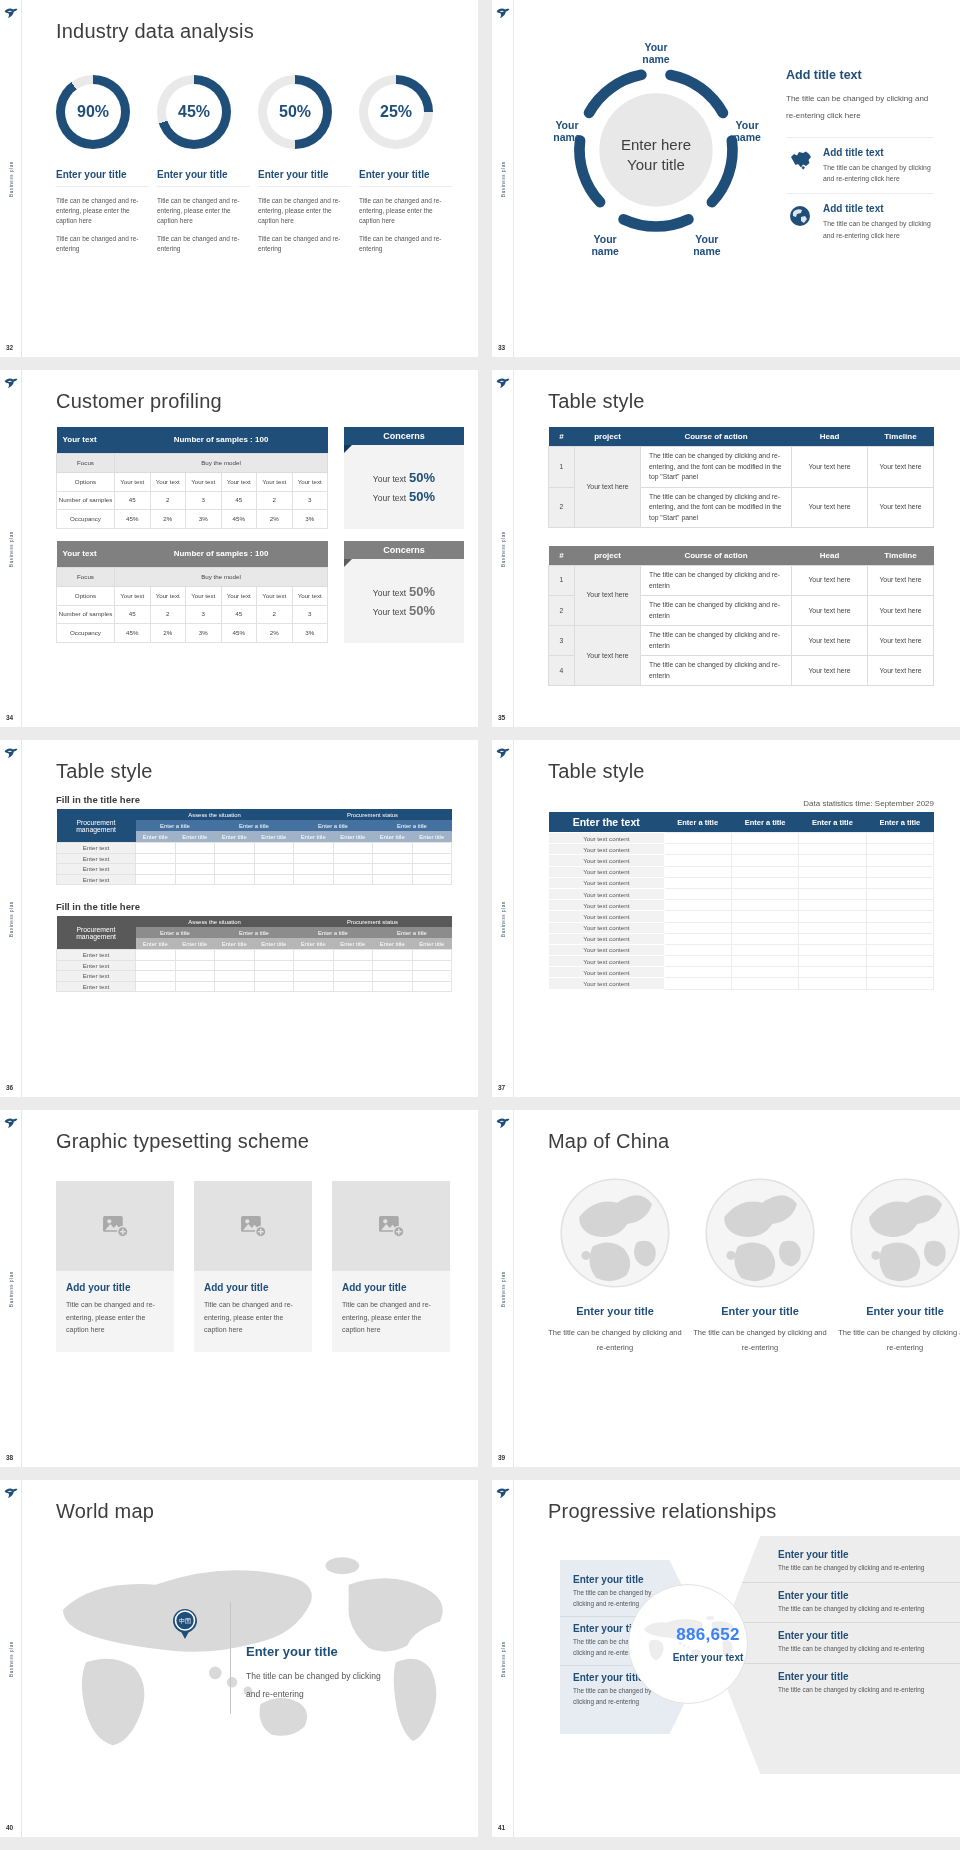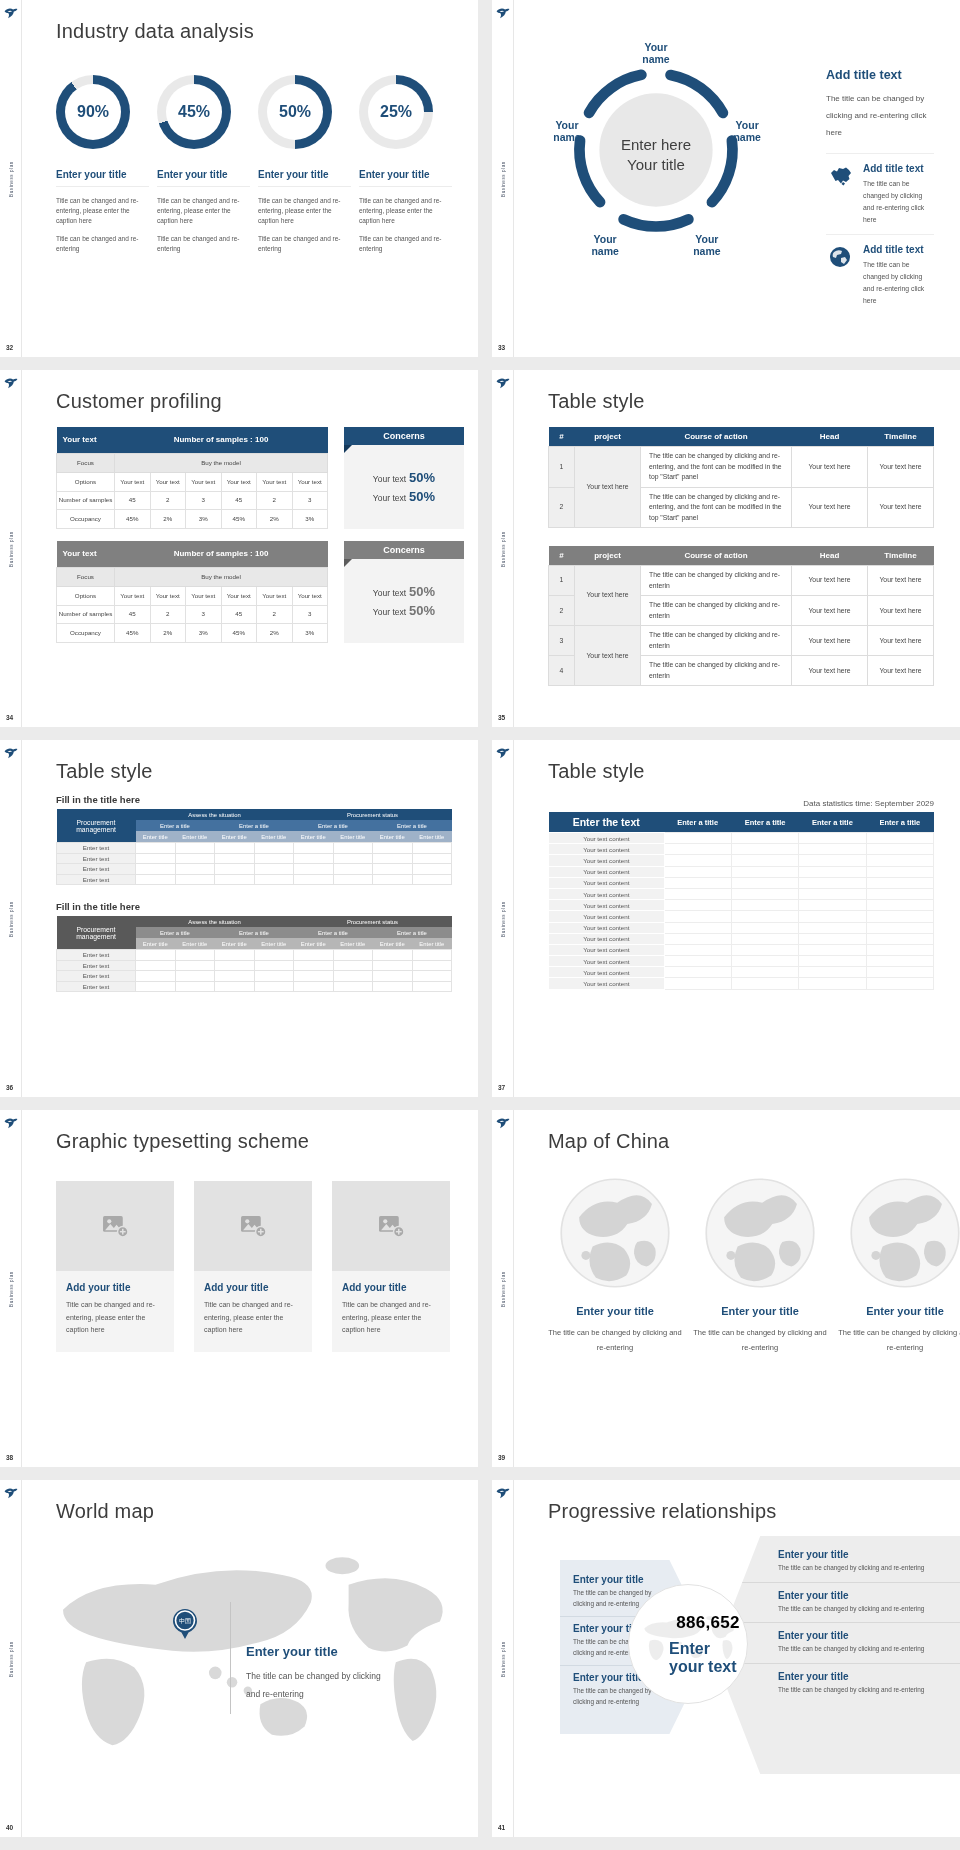--- a/index.html
+++ b/index.html
@@ -12,21 +12,21 @@
   .content{flex:1;position:relative;padding:20px 26px 0 34px;}
   .stitle{font-size:20px;font-weight:300;color:#3d3d3d;letter-spacing:.2px;}
   
   .donut-row{display:flex;justify-content:space-between;margin-top:32px;}
   .dcol{width:93px;}
   .donut{width:74px;height:74px;border-radius:50%;display:flex;align-items:center;justify-content:center;margin:0 0 20px 0;background:conic-gradient(#1f4e79 calc(var(--p)*1%),#e9e9e9 0);}
   .hole{width:56px;height:56px;background:#fff;border-radius:50%;display:flex;align-items:center;justify-content:center;font-size:16px;font-weight:bold;color:#1f4e79;}
   .dcol h4{font-size:10px;color:#1f4e79;margin:0 0 9px;padding-bottom:6px;border-bottom:1px solid #ececec;font-weight:bold;}
   .dcol p{font-size:6.5px;color:#555;line-height:1.55;margin:0 0 8px;width:88px;}
   
-  .rel-wrap{display:flex;margin-top:22px;gap:40px;}
+  .rel-wrap{display:flex;margin-top:22px;}
   .ring-box{position:relative;width:212px;height:216px;flex:none;margin-left:2px;}
   .ring-box svg.ring{position:absolute;left:18px;top:20px;}
   .rname{position:absolute;font-size:10.5px;font-weight:bold;color:#1f4e79;text-align:center;line-height:1.15;transform:translate(-50%,-50%);white-space:pre-line;}
   .rcenter{position:absolute;left:50%;top:52%;transform:translate(-50%,-50%);font-size:15px;color:#3f3f3f;text-align:center;line-height:1.3;}
   .rel-right{flex:1;padding-left:24px;padding-top:26px;}
   .rr-head{font-size:12.5px;font-weight:bold;color:#1f4e79;margin:0 0 9px;}
   .rr-cap{font-size:8px;color:#555;line-height:2.1;margin:0 0 12px;}
   .rr-item{display:flex;gap:10px;padding:9px 0 8px;border-top:1px solid #eee;}
   .rr-item .ric{flex:none;width:27px;margin-top:2px;text-align:center;}
   .rr-item h5{font-size:10px;color:#1f4e79;margin:0 0 4px;font-weight:bold;}
@@ -107,22 +107,22 @@
   .pr-item{padding:6px 46px 7px 13px;}
   .pr-left .pr-item{border-bottom:1px solid #d2dae2;}
   .pr-left .pr-item:last-child{border-bottom:none;}
   .pr-item h5{font-size:10px;color:#1f4e79;margin:0 0 3px;font-weight:bold;}
   .pr-item p{font-size:6.4px;color:#555;line-height:1.65;margin:0;}
   .pr-right{position:absolute;left:200px;right:-26px;top:56px;height:238px;background:#ededed;clip-path:polygon(0 50%,17% 0,100% 0,100% 100%,17% 100%);padding:6px 0 0 0;box-sizing:border-box;}
   .pr-right .pr-item{padding:7px 20px 8px 64px;}
   .pr-right .pr-item + .pr-item{border-top:1px solid #d8d8d8;}
   .pr-circle{position:absolute;left:114px;top:104px;width:118px;height:118px;background:#fff;border:1px solid #e2e2e2;border-radius:50%;display:flex;flex-direction:column;align-items:center;justify-content:center;z-index:2;}
   .pr-circle svg{position:absolute;left:10px;top:28px;opacity:.45;}
-  .stat{font-size:17px;font-weight:bold;color:#000000;letter-spacing:.3px;position:relative;margin-left:40px;}
-  .stat-label{font-size:16px;font-weight:bold;color:#1f4e79;margin-top:7px;position:relative;padding-left:40px;}
+  .stat{font-size:17px;font-weight:bold;color:#3b82f6;letter-spacing:.3px;position:relative;margin-left:40px;}
+  .stat-label{font-size:10px;font-weight:bold;color:#1f4e79;margin-top:7px;position:relative;padding-left:40px;}
 </style>
 </head>
 <body>
 
 <svg width="0" height="0" style="position:absolute">
   <defs>
     <g id="bird">
         <path fill="#1f4e79" d="M1,7 C5,2 12,1 15.5,4.2 C18.5,2.2 21.5,2.8 23,3 C21.8,5.8 19.5,7 16.8,7.6 C16.8,11.5 13,16.5 7,19 C9,15 9.2,12 7.2,10 C4,10 2,9 1,7 Z"></path>
         <path fill="#fff" d="M6,7.5 C9,5.5 12,5.5 14,7 C11,8.5 8.5,8.7 6,7.5 Z"></path>
       </g>

